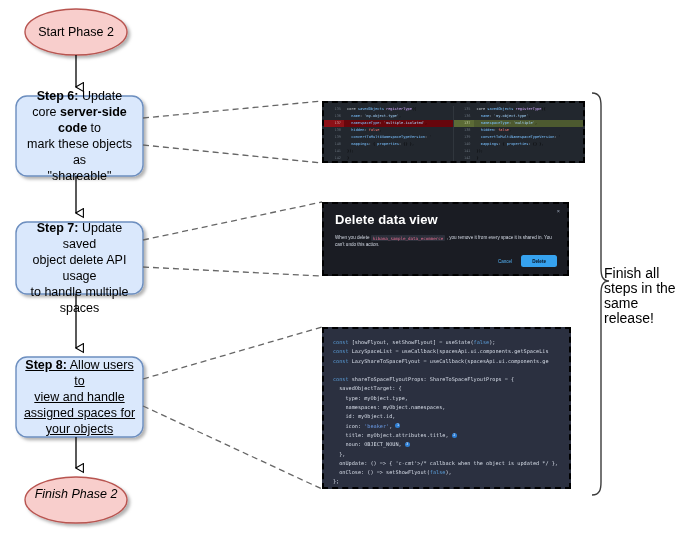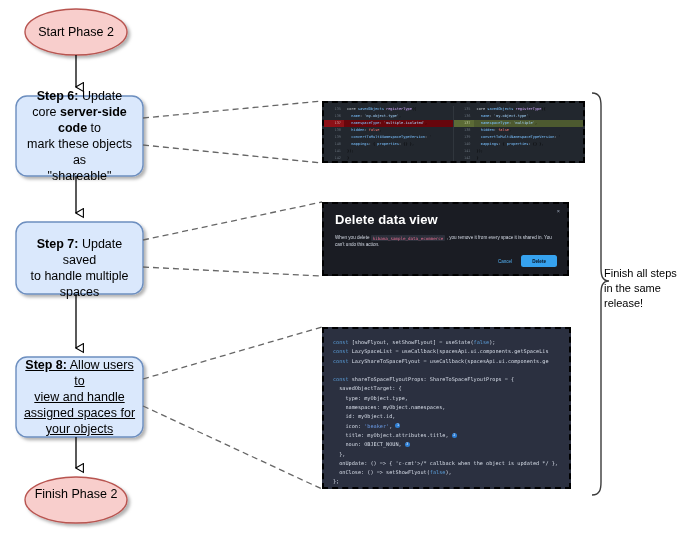--- a/index.html
+++ b/index.html
@@ -40,21 +40,21 @@
     font-size: 12.5px;
     line-height: 16px;
     padding: 8px 7px;
     box-sizing: border-box;
   }
   .step-label b { font-weight: bold; }
 
   
   .brace-note {
     position: absolute;
-    font-size: 11px;
+    font-size: 14px;
     line-height: 15px;
     color: #000;
     left: 604px;
     top: 266px;
     width: 84px;
   }
 
   
   .shot {
     position: absolute;
@@ -264,34 +264,35 @@
       <div><b>Step 6:</b><span> Update</span></div>
       <div><span>core </span><b>server-side code</b><span> to</span></div>
       <div>mark these objects as</div>
       <div>"shareable"</div>
     </div>
   </div>
 
   <div class="node-text step-label" style="left:16px; top:222px; width:127px; height:92px;">
     <div>
       <div><b>Step 7:</b><span> Update saved</span></div>
+      <div>object delete API usage</div>
       <div>to handle multiple spaces</div>
     </div>
   </div>
 
   <div class="node-text step-label" style="left:16px; top:357px; width:127px; height:80px;text-decoration:underline;">
     <div>
       <div><b>Step 8:</b><span> Allow users to</span></div>
       <div>view and handle</div>
       <div>assigned spaces for</div>
       <div>your objects</div>
     </div>
   </div>
 
-  <div class="node-text terminator-label" style="left:25px; top:478px; width:102px; height:32px;">Finish Phase 2</div>
+  <div class="node-text terminator-label" style="left:25px; top:478px; width:102px; height:32px;font-style:italic;">Finish Phase 2</div>
 
   <div class="brace-note">Finish all steps in the same release!</div>
 
   <div class="shot" id="shot-diff">
     <div class="diff-wrap">
       <div class="diff-pane left" id="diff-left">
           <div class="dline"><span class="dln">135</span><span class="dcode"><span class="t-plain">core</span>.<span class="t-prop">savedObjects</span>.<span class="t-fn">registerType</span>({</span></div>
           <div class="dline"><span class="dln">136</span><span class="dcode">  <span class="t-prop">name</span><span class="t-punc">:</span> <span class="t-str">'my-object-type'</span>,</span></div>
           <div class="dline del"><span class="dln">137</span><span class="dcode">  <span class="t-prop">namespaceType</span><span class="t-punc">:</span> <span class="t-str">'multiple-isolated'</span>,</span></div>
           <div class="dline"><span class="dln">138</span><span class="dcode">  <span class="t-prop">hidden</span><span class="t-punc">:</span> <span class="t-kw">false</span>,</span></div>

